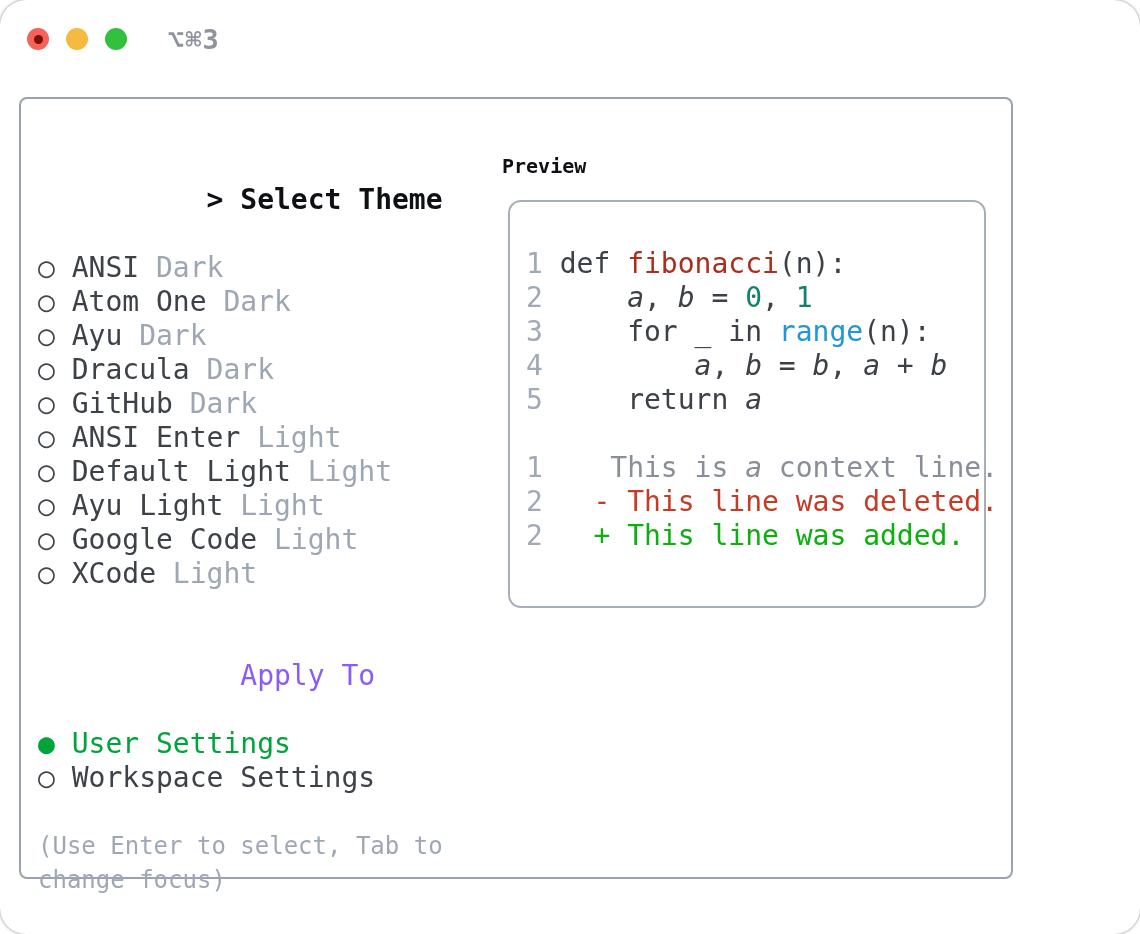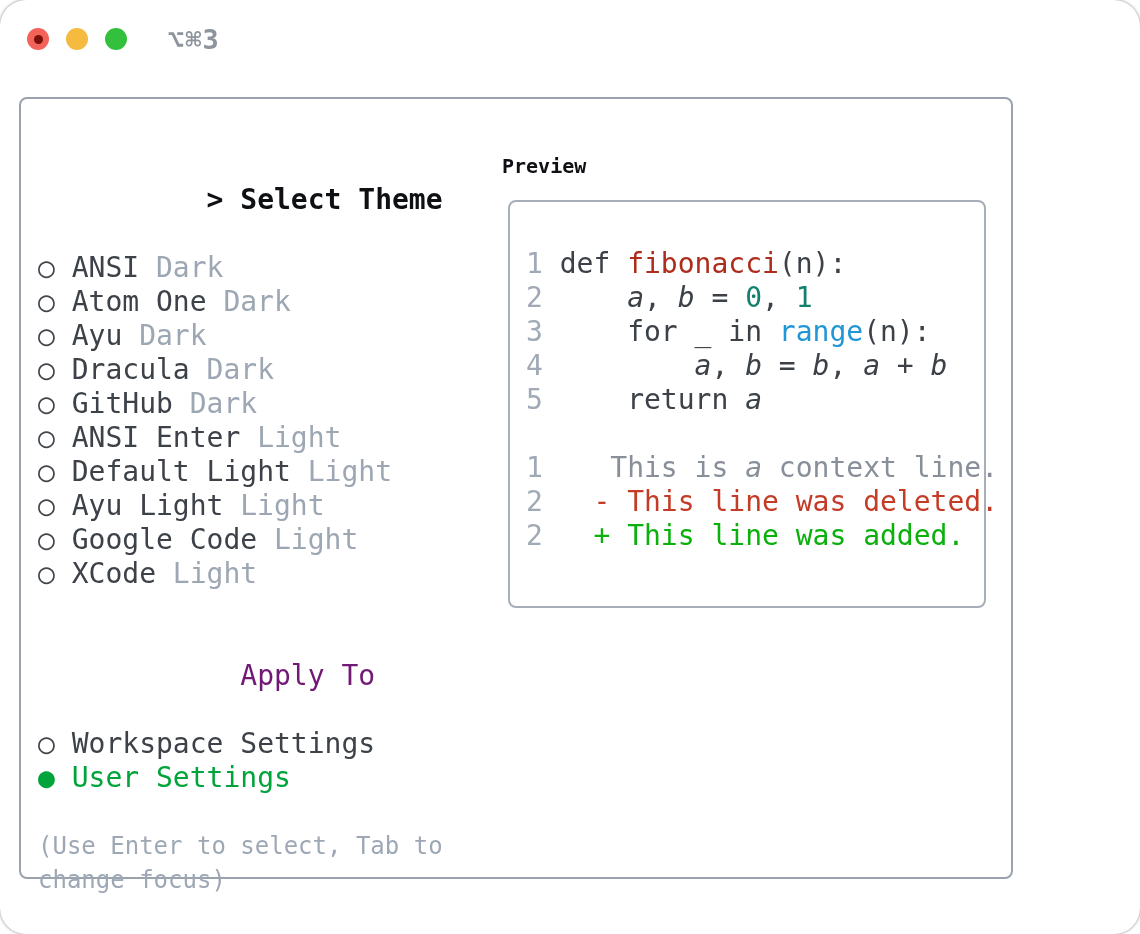--- a/index.html
+++ b/index.html
@@ -26,32 +26,32 @@
   .panel {
     position:absolute; left:19px; top:97px; width:994px; height:782px;
     box-sizing:border-box; border:2px solid #9aa3ad; border-radius:8px;
     padding:50px 0 0 17px; background:#fff;
   }
   .cols { display:grid; grid-template-columns:464px auto; }
   .row, .cl { font-size:28px; line-height:34px; white-space:pre; }
   .mk { display:inline-block; width:2ch; color:#41464d; }
   .mk.sel { color:var(--green-select); }
   .picker-head .mk, .picker-head .hd { color:#0e1013; font-weight:bold; }
-  .apply-head .hd { color:#701a75; }
+  .apply-head .hd { color:#8b5cf6; }
   .nm { color:#3d4249; }
   .nm.sel { color:var(--green-select); }
   .vt { color:#9da7b3; padding-left:1ch; }
   .spacer { height:34px; }
   .hint { color:#9ea8b5; font-size:24px; line-height:34px; width:430px; white-space:normal; }
   
   .right { padding-left:0; }
   .preview-title { font-size:20px; line-height:34px; font-weight:bold; color:#0e1013; }
   .pbox {
     margin-top:17px; margin-left:6px; width:478px; height:408px; box-sizing:border-box;
-    border:2px solid #a6aeb8; border-radius:8px; padding:45px 0 0 16px; background:#fff;
+    border:2px solid #a6aeb8; border-radius:13px; padding:45px 0 0 16px; background:#fff;
   }
   .ln { display:inline-block; width:2ch; color:#a0aab6; }
   .tok-plain   { color:#3c4148; }
   .tok-func    { color:var(--red-func); }
   .tok-var     { color:#3c4148; font-style:italic; }
   .tok-num     { color:var(--teal-literal); }
   .tok-builtin { color:var(--blue-builtin); }
   .tok-ctx     { color:#888f99; }
   .tok-ctx_var { color:#888f99; font-style:italic; }
   .tok-del     { color:var(--red-deleted); }
@@ -92,22 +92,22 @@
             <div class="row"><span class="mk">○</span><span class="nm">XCode</span><span class="vt">Light</span></div>
           </div>
 
         <div class="spacer"></div>
 
         <div class="row apply-head">
           <span class="mk"></span><span class="hd">Apply To</span>
         </div>
 
         <div id="apply-list">
+            <div class="row"><span class="mk sel">●</span><span class="nm sel">User Settings</span></div>
             <div class="row"><span class="mk">○</span><span class="nm">Workspace Settings</span></div>
-            <div class="row"><span class="mk sel">●</span><span class="nm sel">User Settings</span></div>
           </div>
 
         <div class="spacer"></div>
 
         <div class="hint">(Use Enter to select, Tab to change focus)</div>
       </div>
 
       <div class="right">
         <div class="preview-title">Preview</div>
         <div class="pbox" id="preview-box">

